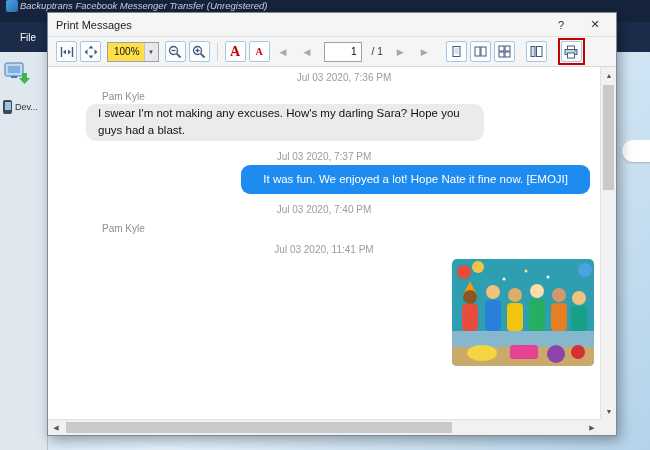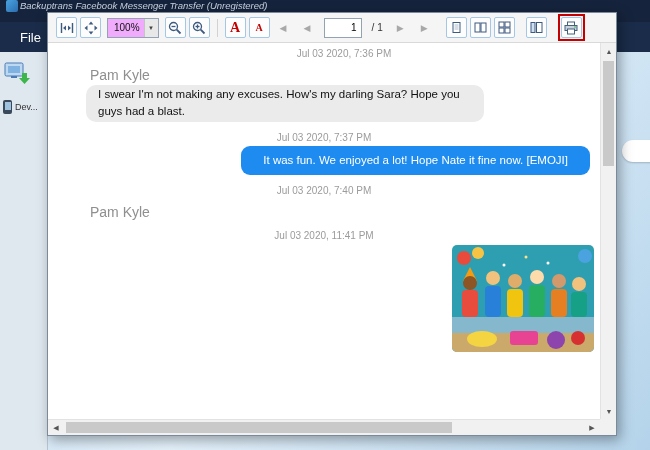--- a/index.html
+++ b/index.html
@@ -16,21 +16,21 @@
   .app-titlebar {
     height: 22px; background: var(--titlebar, #15233C);
     display: flex; align-items: flex-start; gap: 2px; padding: 0 6px; font-style: italic;
   }
   .app-icon { width: 12px; height: 12px; border-radius: 2px;
     background: linear-gradient(135deg,#4aa3e0,#2b6cb0); flex: 0 0 auto; }
   .app-title { color: #c9d2e0; font-size: 9.5px; white-space: nowrap; }
   .app-menubar {
     height: 30px; background: #1a2c49; display: flex; align-items: center; padding-left: 12px;
   }
-  .file-menu { color: #ffffff; font-size: 13px; padding: 3px 8px; }
+  .file-menu { color: #ffffff; font-size: 10px; padding: 3px 8px; }
   .app-body { position: absolute; top: 52px; left: 0; right: 0; bottom: 0; display: flex; }
   .app-sidebar {
     width: 48px; background: #dfe7ef; border-right: 1px solid #b9c6d2;
     display: flex; flex-direction: column; align-items: flex-start; gap: 10px; padding: 8px 3px;
   }
   .sidebar-device { display: flex; align-items: center; gap: 3px; font-size: 9px; color: #333; }
   .phone-shape { width: 9px; height: 14px; background: #3a4a5a; border-radius: 2px; position: relative; }
   .phone-shape::after { content:""; position: absolute; left: 1.5px; top: 2px; width: 6px; height: 8px; background:#9fc3df; }
   .app-content {
     flex: 1; position: relative;
@@ -58,21 +58,21 @@
   .toolbar {
     height: 30px; background: #f5f5f5; border-bottom: 1px solid #d9d9d9;
     display: flex; align-items: center; padding: 0 8px; gap: 3px; flex: 0 0 auto;
   }
   .tool-btn {
     width: 21px; height: 21px; display: flex; align-items: center; justify-content: center;
     background: #fdfdfd; border: 1px solid #a5c7e6; border-radius: 2px; flex: 0 0 auto;
   }
   .tool-btn.plain { border-color: transparent; background: transparent; }
   .sep { width: 1px; height: 18px; background: #d2d2d2; margin: 0 4px; flex: 0 0 auto; }
-  .zoom-box { display: flex; align-items: stretch; border: 1px solid #93a3b3; background: #f0abfc;
+  .zoom-box { display: flex; align-items: stretch; border: 1px solid #93a3b3; background: #fde047;
     height: 20px; margin: 0 3px; flex: 0 0 auto; }
   .zoom-text { font-size: 10px; padding: 3px 4px 0 6px; min-width: 33px; color: #111; }
   .zoom-arrow { width: 14px; background: #e8e8e8; border-left: 1px solid #c5c5c5;
     display: flex; align-items: center; justify-content: center; font-size: 6px; color: #444; }
   .font-a { color: #c40000; font-weight: bold; font-family: "Liberation Serif", serif; line-height: 1; }
   .font-a.big   { font-size: 14px; }
   .font-a.small { font-size: 10px; }
   .nav-glyph { font-size: 9px; color: #a8a8a8; }
   .page-input { width: 38px; height: 20px; border: 1px solid #93a3b3; font-size: 10px;
     text-align: right; padding-right: 4px; margin: 0 3px; font-family: "Liberation Sans", sans-serif; }
@@ -80,21 +80,21 @@
   .grp { margin-left: 8px; display: flex; gap: 3px; }
   .print-wrap { border: 2px solid var(--highlight-box,#C40000); padding: 1px; margin-left: 8px;
     display: flex; flex: 0 0 auto; }
 
   
   .preview { flex: 1; position: relative; background: #fff; overflow: hidden; }
   .page-area { position: absolute; left: 0; top: 0; right: 16px; bottom: 16px; overflow: hidden; background: #fff; }
 
   .ts { font-size: 10px; color: #9b9b9b; text-align: center; margin: 10px 0 3px; }
   .ts.first { margin-top: 5px; margin-left: 40px; }
-  .sender { font-size: 14px; color: #8f8f8f; margin: 8px 0 2px 42px; }
+  .sender { font-size: 10px; color: #8f8f8f; margin: 8px 0 2px 54px; }
   .bubble { display: inline-block; font-size: 11.5px; line-height: 1.5; padding: 1px 12px;
     border-radius: 10px; }
   .bubble.in { background: var(--incoming-bubble,#EBEBEB); color: #111;
     margin-left: 38px; max-width: 398px; }
   .row.right { text-align: right; padding-right: 10px; }
   .bubble.out { background: var(--outgoing-bubble,#1E8BF0); color: #fff; text-align: left;
     border-radius: 9px; padding: 6px 22px; }
   .photo-row { text-align: right; padding-right: 6px; margin-top: 4px; }
   .photo { display: inline-block; width: 142px; height: 107px; border-radius: 5px; overflow: hidden;
     vertical-align: top; }
@@ -139,20 +139,25 @@
       </span>
     </div>
     <div class="app-content">
       <div class="content-card"></div>
     </div>
   </div>
 </div>
 
 <div class="dialog">
 
+  <div class="dialog-titlebar">
+    <span class="dialog-title">Print Messages</span>
+    <span class="titlebar-btn help">?</span>
+    <span class="titlebar-btn">✕</span>
+  </div>
 
   <div class="toolbar">
 
     <span class="tool-btn">
       <svg width="14" height="14" viewBox="0 0 14 14">
         <path d="M1.5 2v10M12.5 2v10" stroke="#3d5a80" stroke-width="1.4" fill="none"></path>
         <path d="M3 7l3-2.4v4.8zM11 7L8 4.6v4.8z" fill="#3d5a80"></path>
       </svg>
     </span>
     <span class="tool-btn">

